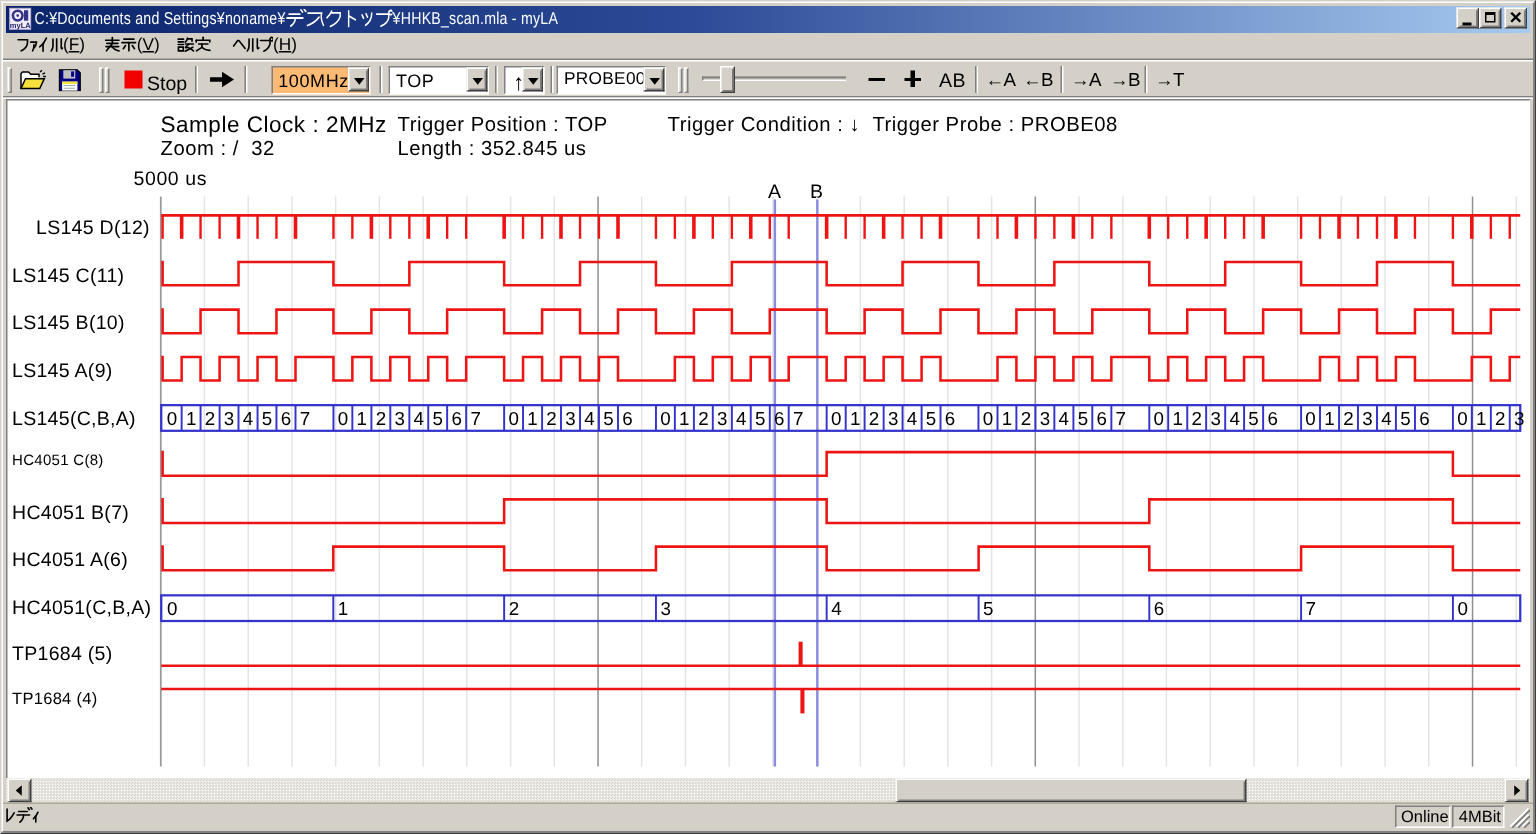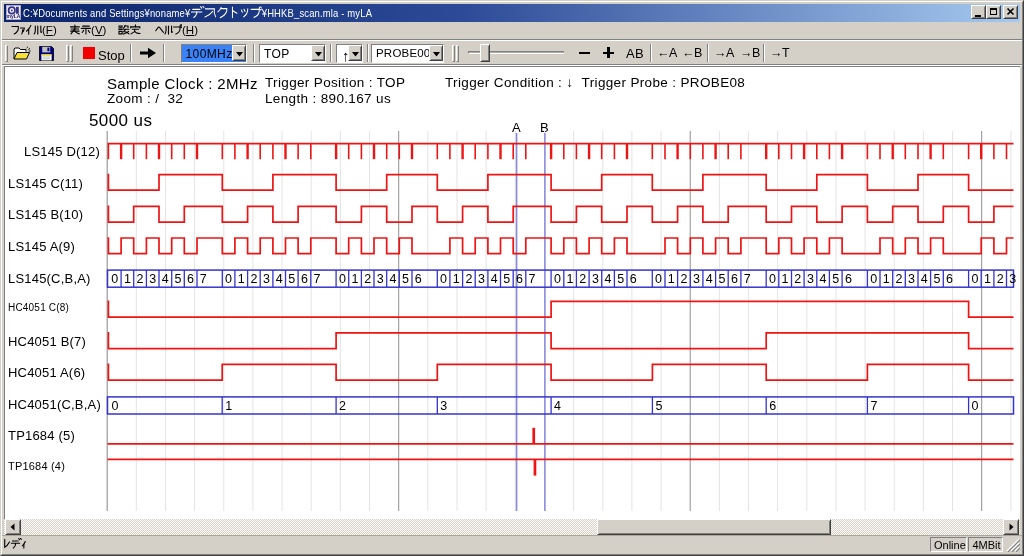--- a/index.html
+++ b/index.html
@@ -259,21 +259,21 @@
 <div class="grip" style="left:65.5px;top:44.5px;height:17px"></div>
 <div class="grip" style="left:69.5px;top:44.5px;height:17px"></div>
 <div class="abs" style="left:82.5px;top:46.5px;width:12px;height:12px;background:#f20000"></div>
 <div class="txt" style="left:98px;top:47.5px;font-size:13px">Stop</div>
 <div class="sep" style="left:130px;top:44.0px;height:18px"></div>
 <svg class="abs" style="left:139px;top:46.5px" width="18" height="12" viewBox="0 0 18 12">
 <path d="M1,6 H10" stroke="#000" stroke-width="3"></path>
     <path d="M9,0.8 L17,6 L9,11.2 Z" fill="#000"></path>
   </svg>
 <div class="sep" style="left:162.5px;top:44.0px;height:18px"></div>
-<div class="abs" style="left:180.5px;top:43.5px;width:66.5px;height:19px;background:#3b82f6;border-top:1.5px solid #808080;border-left:1.5px solid #808080;border-right:1px solid #fff;border-bottom:1px solid #fff">
+<div class="abs" style="left:180.5px;top:43.5px;width:66.5px;height:19px;background:#fdba74;border-top:1.5px solid #808080;border-left:1.5px solid #808080;border-right:1px solid #fff;border-bottom:1px solid #fff">
     <div class="txt" style="left:4px;top:2px;font-size:12px;letter-spacing:0.4px">100MHz</div>
     <div class="abs btn3" style="right:0px;top:0px;width:14px;height:16px">
       <svg width="12" height="12" style="position:absolute;left:1px;top:2px">
         <path d="M2,4 L9,4 L5.5,8.5 Z" fill="#000"></path>
       </svg>
     </div>
   </div>
 <div class="sep" style="left:252.5px;top:44.0px;height:18px"></div>
 <div class="abs" style="left:259px;top:43.5px;width:66.5px;height:19px;background:#fff;border-top:1.5px solid #808080;border-left:1.5px solid #808080;border-right:1px solid #fff;border-bottom:1px solid #fff">
     <div class="txt" style="left:4px;top:2px;font-size:12px;letter-spacing:0.4px">TOP</div>
@@ -316,22 +316,22 @@
 <div class="txt" style="left:714px;top:46.0px;font-size:12.5px;letter-spacing:-0.5px">→A</div>
 <div class="txt" style="left:740px;top:46.0px;font-size:12.5px;letter-spacing:-0.5px">→B</div>
 <div class="sep" style="left:763px;top:44.0px;height:18px"></div>
 <div class="txt" style="left:770px;top:46.0px;font-size:12.5px;letter-spacing:-0.5px">→T</div>
 <div class="abs" style="left:2px;top:63.5px;width:1020px;height:2px;border-top:1px solid #808080;border-bottom:1px solid #fff"></div>
 <div class="abs" style="left:4px;top:65.5px;width:1016px;height:453px;background:#fff;border-left:1px solid #808080;border-top:1px solid #808080"></div>
 <div class="txt" style="left:107px;top:74.5px;font-size:15px;letter-spacing:0.35px">Sample Clock : 2MHz</div>
 <div class="txt" style="left:265px;top:74.5px;font-size:13.5px;letter-spacing:0.35px">Trigger Position : TOP</div>
 <div class="txt" style="left:445px;top:74.5px;font-size:13.5px;letter-spacing:0.35px">Trigger Condition : ↓&nbsp;&nbsp;Trigger Probe : PROBE08</div>
 <div class="txt" style="left:107px;top:91px;font-size:13.5px;letter-spacing:0.35px">Zoom : /&nbsp;&nbsp;32</div>
-<div class="txt" style="left:265px;top:91px;font-size:13.5px;letter-spacing:0.35px">Length : 890.167 us</div>
-<div class="txt" style="left:89px;top:111px;font-size:17px;letter-spacing:0.4px">5000 us</div>
+<div class="txt" style="left:265px;top:91px;font-size:13.5px;letter-spacing:0.35px">Length : 352.845 us</div>
+<div class="txt" style="left:89px;top:111px;font-size:13px;letter-spacing:0.4px">5000 us</div>
 <div class="txt" style="left:512px;top:120px;font-size:13px">A</div>
 <div class="txt" style="left:540px;top:120px;font-size:13px">B</div>
 <div class="txt" style="left:24px;top:144.3px;font-size:13px;letter-spacing:0.2px">LS145 D(12)</div>
 <div class="txt" style="left:8px;top:175.9px;font-size:13px;letter-spacing:0.2px">LS145 C(11)</div>
 <div class="txt" style="left:8px;top:207.4px;font-size:13px;letter-spacing:0.2px">LS145 B(10)</div>
 <div class="txt" style="left:8px;top:239.0px;font-size:13px;letter-spacing:0.2px">LS145 A(9)</div>
 <div class="txt" style="left:8px;top:270.5px;font-size:13px;letter-spacing:0.2px">LS145(C,B,A)</div>
 <div class="txt" style="left:8px;top:302.1px;font-size:10px;letter-spacing:0.2px">HC4051 C(8)</div>
 <div class="txt" style="left:8px;top:333.6px;font-size:13px;letter-spacing:0.2px">HC4051 B(7)</div>
 <div class="txt" style="left:8px;top:365.2px;font-size:13px;letter-spacing:0.2px">HC4051 A(6)</div>

